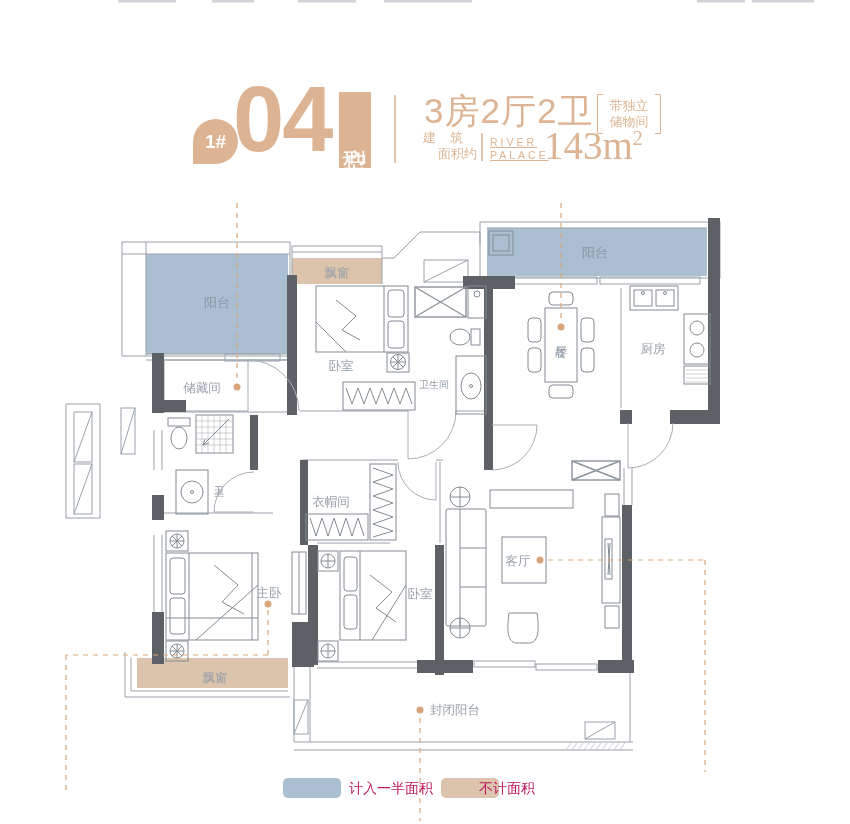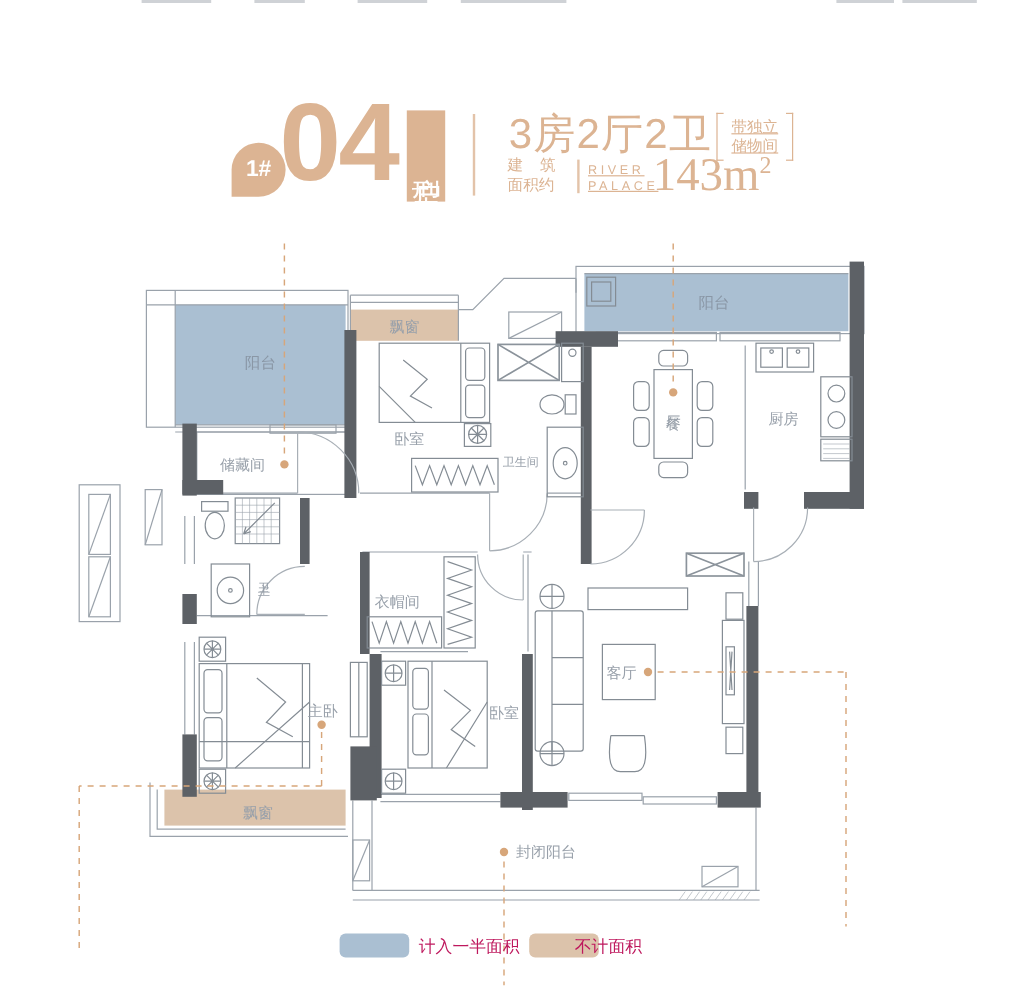--- a/index.html
+++ b/index.html
@@ -16,26 +16,26 @@
          border-radius:50% 50% 50% 0;color:#fff;font-weight:bold;font-size:19px;
          display:flex;align-items:center;justify-content:center;}
   .unit-number{left:233px;top:69px;font-size:92px;font-weight:bold;color:var(--accent);
          line-height:100px;letter-spacing:-2px;}
   .unit-type{left:339px;top:92px;width:32px;height:76px;background:var(--accent);color:#fff;
          font-size:25px;line-height:36px;writing-mode:vertical-rl;text-orientation:upright;
          display:flex;align-items:center;justify-content:center;letter-spacing:2px;}
   .hdr-divider{left:394px;top:95px;width:2px;height:68px;background:var(--accent);opacity:.8;}
   .layout-spec{left:424px;top:88px;font-size:35px;color:var(--accent);letter-spacing:1px;}
   .note{left:597px;top:93px;width:64px;height:42px;color:var(--accent);font-size:13px;
-        line-height:16px;text-align:center;padding:5px 7px 0 7px;text-decoration:underline;}
+        line-height:16px;text-align:center;padding:5px 7px 0 7px;}
   .note::before{content:"";position:absolute;left:0;top:1px;bottom:1px;width:5px;
         border:1.5px solid var(--accent);border-right:none;}
   .note::after{content:"";position:absolute;right:0;top:1px;bottom:1px;width:5px;
         border:1.5px solid var(--accent);border-left:none;}
-  .area-label{left:423px;top:130px;font-size:13px;line-height:16px;color:var(--accent);}
+  .area-label{left:423px;top:130px;font-size:13px;line-height:16px;color:var(--accent);text-align:right;}
   .area-label .sp{letter-spacing:14px;}
   .hdr-divider2{left:481px;top:133px;width:2px;height:28px;background:var(--accent);opacity:.8;}
   .brand{left:490px;top:136px;font-size:10.5px;line-height:13px;letter-spacing:3px;color:var(--accent);text-decoration:underline;}
   .area-value{left:544px;top:123px;font-size:39px;color:var(--accent);font-family:Liberation Serif, serif;}
   .area-value sup{font-size:20px;vertical-align:14px;}
   
   .swatch{width:58px;height:20px;border-radius:5px;top:778px;}
   .sw1{left:283px;background:var(--half-area-fill);}
   .sw2{left:441px;background:var(--excluded-fill);}
   .legend-label{top:780px;font-size:14px;color:#be185d;}

